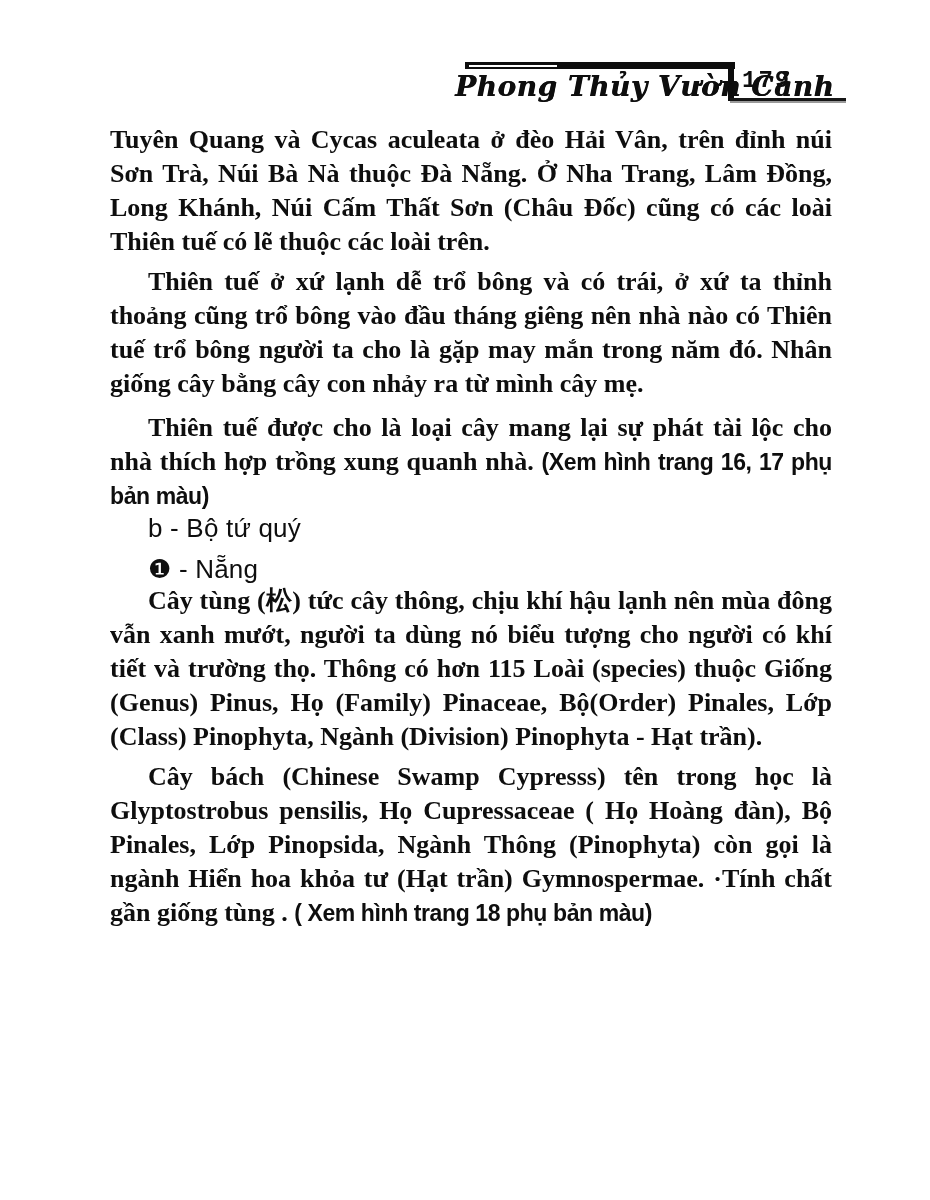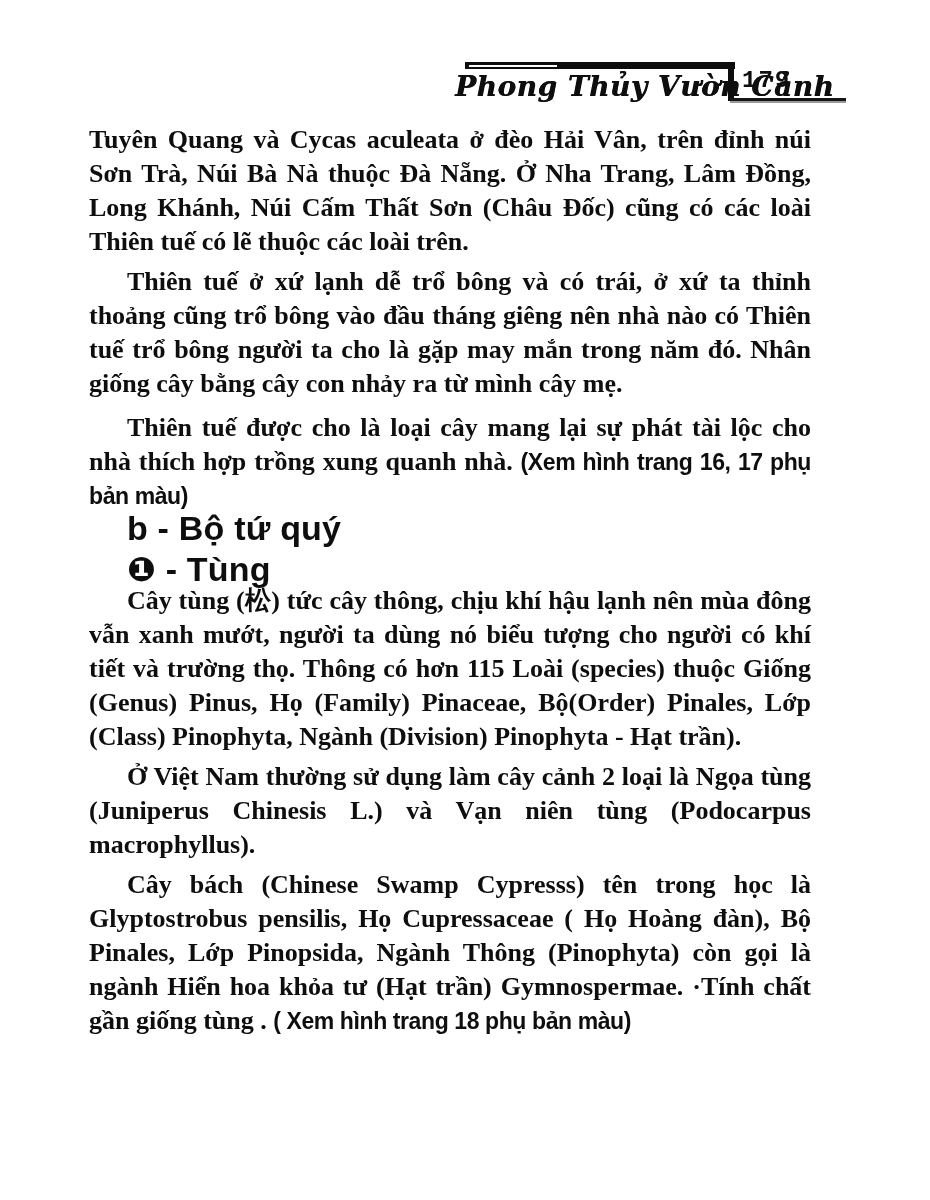--- a/index.html
+++ b/index.html
@@ -43,42 +43,42 @@
     letter-spacing:2px;
   }
   .pn-underline {
     position:absolute; top:98px; left:730px;
     width:116px; height:3px; background:#161616;
     box-shadow:0 2px 0 #9a9a9a;
   }
 
   
   .body-text {
-    position:absolute; top:123px; left:89px; width:722px;
+    position:absolute; top:123px; left:110px; width:722px;
     font-size:26px; line-height:34px; font-weight:700;
     text-align:justify;
   }
   .body-text p { margin:0; text-indent:38px; }
   p.no-indent { text-indent:0; }
   p.p2 { margin-top:6px; }
   p.p3 { margin-top:10px; }
   p.p4 { }
   p.p5 { margin-top:6px; }
   p.p6 { margin-top:6px; }
 
   .note {
     font-family:"Liberation Sans", sans-serif;
     font-size:23px; font-weight:700;
     letter-spacing:-0.4px;
   }
 
   .heading {
     margin:16px 0 0 130px;
     font-family:"Liberation Sans", "DejaVu Sans", sans-serif;
-    font-weight:700; font-size:34px; line-height:30px;
+    font-weight:400; font-size:26px; line-height:30px;
     text-align:left; text-indent:0;
     letter-spacing:0.2px;
   }
   .heading.tung { margin-top:11px; }
 </style>
 </head>
 <body>
 
 <div class="page">
 
@@ -100,28 +100,25 @@
     <p class="p2">
       <span>Thiên tuế ở xứ lạnh dễ trổ bông và có trái, ở xứ ta thỉnh thoảng cũng trổ bông vào đầu tháng giêng nên nhà nào có Thiên tuế trổ bông người ta cho là gặp may mắn trong năm đó. Nhân giống cây bằng cây con nhảy ra từ mình cây mẹ.</span>
     </p>
 
     <p class="p3">
       <span>Thiên tuế được cho là loại cây mang lại sự phát tài lộc cho nhà thích hợp trồng xung quanh nhà. </span><span class="note">(Xem hình trang 16, 17 phụ bản màu)</span>
     </p>
 
     <p class="heading">b - Bộ tứ quý</p>
 
-    <p class="heading tung">❶ - Tùng</p>
+    <p class="heading tung">❶ - Nẵng</p>
 
     <p class="p4">
       <span>Cây tùng (松) tức cây thông, chịu khí hậu lạnh nên mùa đông vẫn xanh mướt, người ta dùng nó biểu tượng cho người có khí tiết và trường thọ. Thông có hơn 115 Loài (species) thuộc Giống (Genus) Pinus, Họ (Family) Pinaceae, Bộ(Order) Pinales, Lớp (Class) Pinophyta, Ngành (Division) Pinophyta - Hạt trần).</span>
     </p>
 
-    <p class="p5">
-      <span>Ở Việt Nam thường sử dụng làm cây cảnh 2 loại là Ngọa tùng (Juniperus Chinesis L.) và Vạn niên tùng (Podocarpus macrophyllus).</span>
-    </p>
 
     <p class="p6">
       <span>Cây bách (Chinese Swamp Cypresss) tên trong học là Glyptostrobus pensilis, Họ Cupressaceae ( Họ Hoàng đàn), Bộ Pinales, Lớp Pinopsida, Ngành Thông (Pinophyta) còn gọi là ngành Hiển hoa khỏa tư (Hạt trần) Gymnospermae. ·Tính chất gần giống tùng . </span><span class="note">( Xem hình trang 18 phụ bản màu)</span>
     </p>
 
   </div>
 </div>
 
 </body></html>

